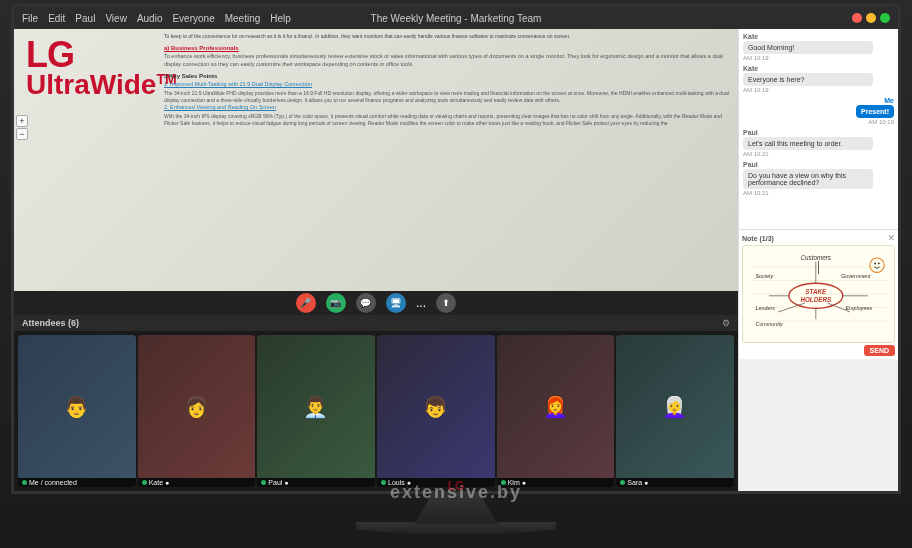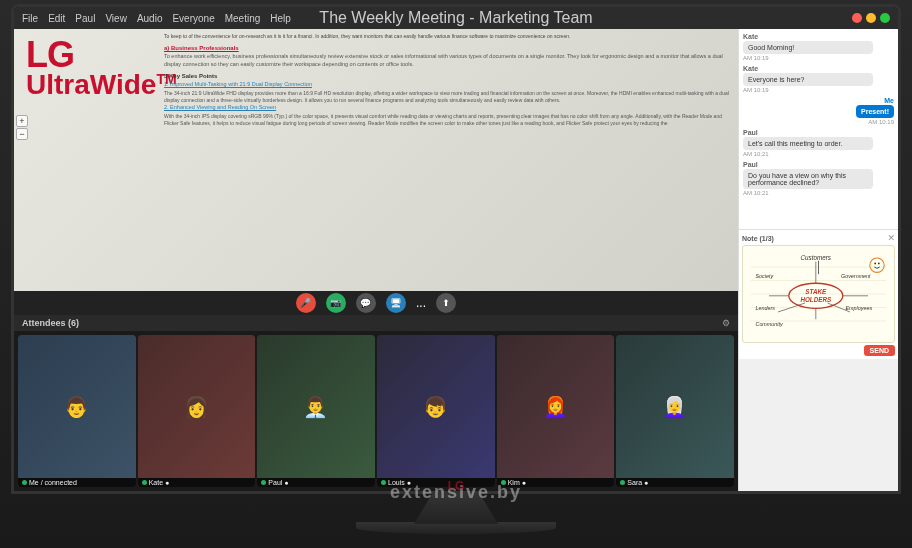--- a/index.html
+++ b/index.html
@@ -68,21 +68,21 @@
     }
 
     .app-menu span {
       color: #ccc;
       font-size: 10px;
       cursor: pointer;
     }
 
     .app-title {
       color: #ccc;
-      font-size: 16px;
+      font-size: 10px;
       position: absolute;
       left: 50%;
       transform: translateX(-50%);
     }
 
     .window-controls {
       display: flex;
       gap: 4px;
     }
 

